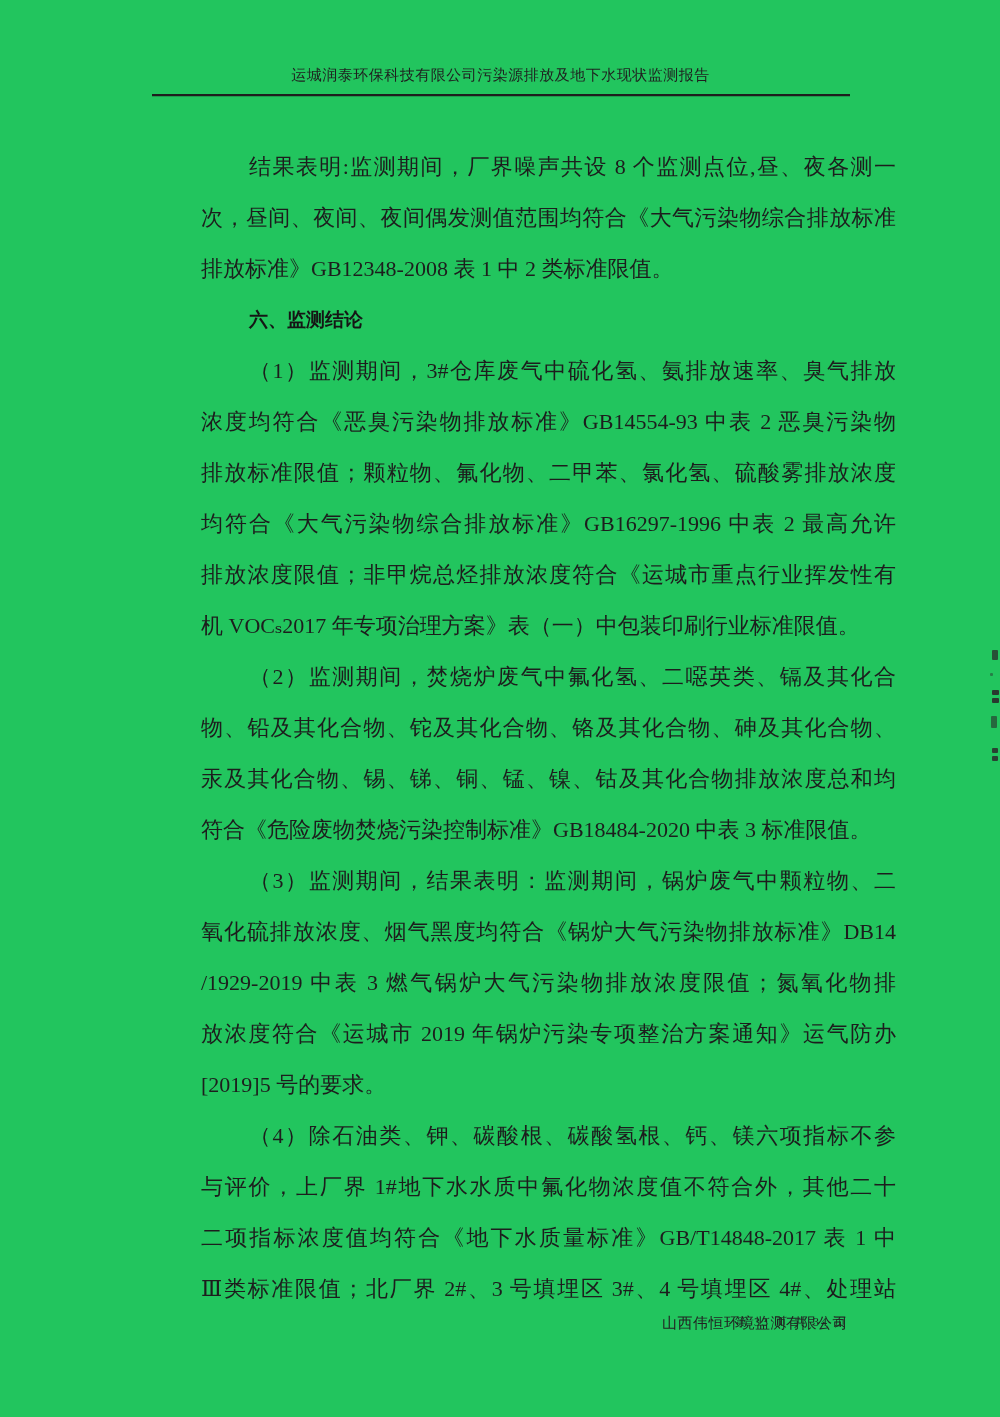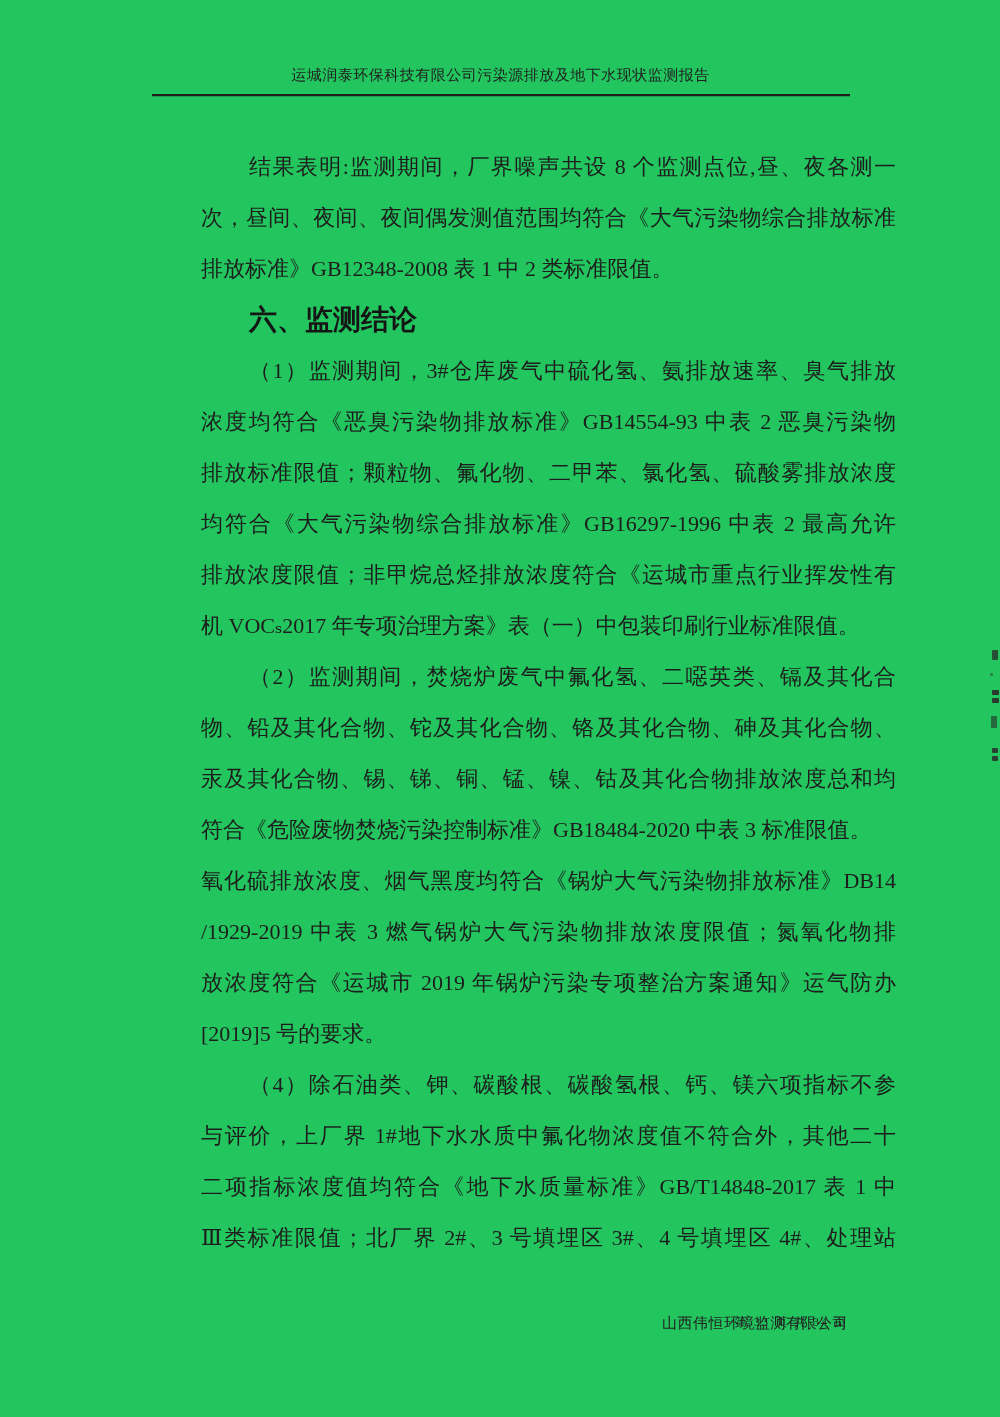--- a/index.html
+++ b/index.html
@@ -58,21 +58,21 @@
     white-space: normal;
     text-align: justify;
     text-align-last: justify;
   }
   .line.indent {
     padding-left: 48px;
   }
   .line.heading {
     font-family: "Liberation Sans", "DejaVu Sans", sans-serif;
     font-weight: 700;
-    font-size: 28px;
+    font-size: 19px;
     color: #151515;
   }
   
   .footer {
     position: absolute;
     left: 153px;
     top: 1314px;
     width: 695px;
     height: 32px;
   }
@@ -128,20 +128,21 @@
       <div class="line indent justify">（1）监测期间，3#仓库废气中硫化氢、氨排放速率、臭气排放</div>
       <div class="line justify">浓度均符合《恶臭污染物排放标准》GB14554-93 中表 2 恶臭污染物</div>
       <div class="line justify">排放标准限值；颗粒物、氟化物、二甲苯、氯化氢、硫酸雾排放浓度</div>
       <div class="line justify">均符合《大气污染物综合排放标准》GB16297-1996 中表 2 最高允许</div>
       <div class="line justify">排放浓度限值；非甲烷总烃排放浓度符合《运城市重点行业挥发性有</div>
       <div class="line">机 VOCₛ2017 年专项治理方案》表（一）中包装印刷行业标准限值。</div>
       <div class="line indent justify">（2）监测期间，焚烧炉废气中氟化氢、二噁英类、镉及其化合</div>
       <div class="line justify">物、铅及其化合物、铊及其化合物、铬及其化合物、砷及其化合物、</div>
       <div class="line justify">汞及其化合物、锡、锑、铜、锰、镍、钴及其化合物排放浓度总和均</div>
       <div class="line">符合《危险废物焚烧污染控制标准》GB18484-2020 中表 3 标准限值。</div>
+      <div class="line indent justify">（3）监测期间，结果表明：监测期间，锅炉废气中颗粒物、二</div>
       <div class="line justify">氧化硫排放浓度、烟气黑度均符合《锅炉大气污染物排放标准》DB14</div>
       <div class="line justify">/1929-2019 中表 3 燃气锅炉大气污染物排放浓度限值；氮氧化物排</div>
       <div class="line justify">放浓度符合《运城市 2019 年锅炉污染专项整治方案通知》运气防办</div>
       <div class="line">[2019]5 号的要求。</div>
       <div class="line indent justify">（4）除石油类、钾、碳酸根、碳酸氢根、钙、镁六项指标不参</div>
       <div class="line justify">与评价，上厂界 1#地下水水质中氟化物浓度值不符合外，其他二十</div>
       <div class="line justify">二项指标浓度值均符合《地下水质量标准》GB/T14848-2017 表 1 中</div>
       <div class="line justify">Ⅲ类标准限值；北厂界 2#、3 号填埋区 3#、4 号填埋区 4#、处理站</div>
     </div>
 

